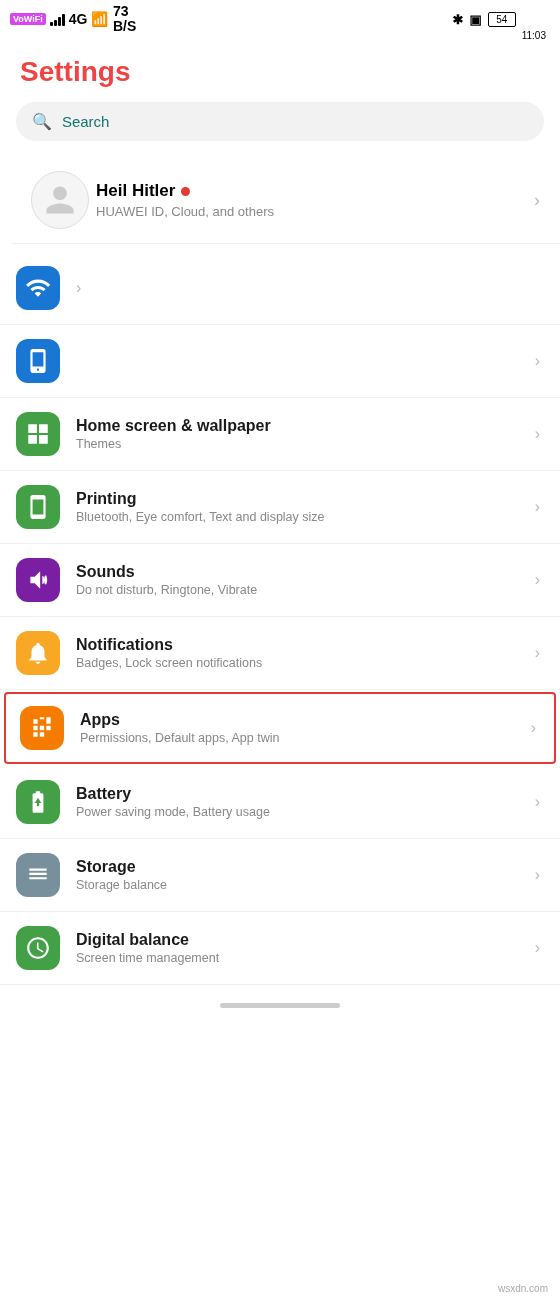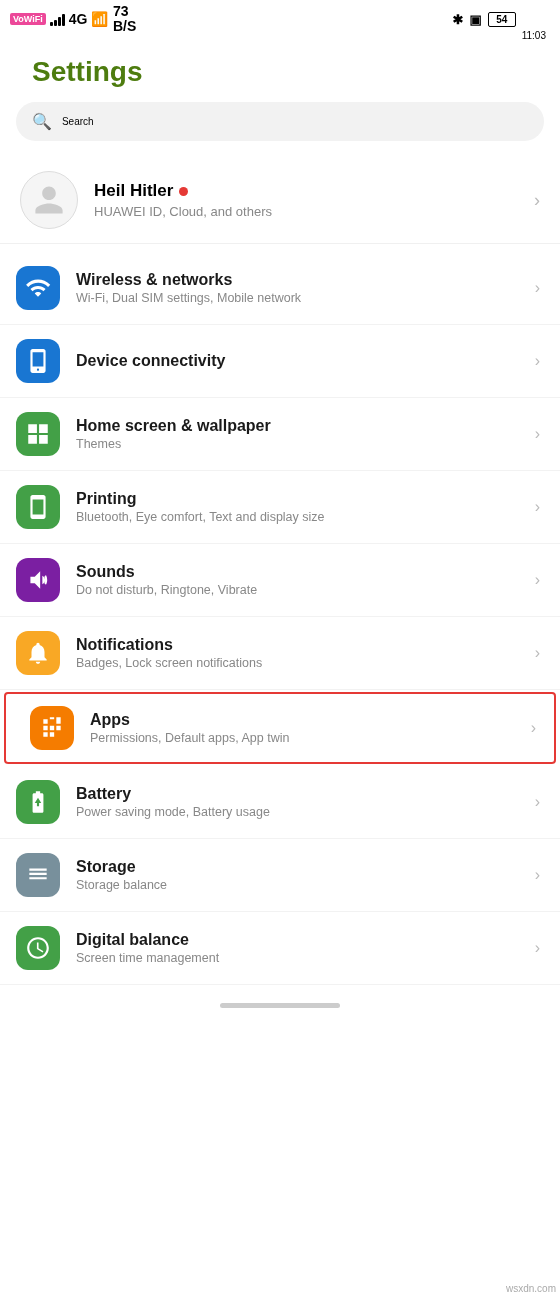--- a/index.html
+++ b/index.html
@@ -22,21 +22,21 @@
       height: 36px;
     }
     .status-left {
       display: flex;
       align-items: center;
       gap: 4px;
       font-size: 11px;
       font-weight: 600;
     }
     .vowifi-badge {
-      background: #ec4899;
+      background: #d946ef;
       color: #fff;
       font-size: 9px;
       font-weight: 700;
       padding: 1px 3px;
       border-radius: 2px;
     }
     .signal-bars {
       display: flex;
       align-items: flex-end;
       gap: 1px;
@@ -64,65 +64,66 @@
     .battery-container {
       display: flex;
       align-items: center;
       gap: 2px;
     }
     .battery-box {
       border: 1.5px solid #000;
       border-radius: 2px;
       padding: 1px 2px;
       font-size: 10px;
-      font-weight: 700;
+      font-weight: 400;
       min-width: 28px;
       text-align: center;
     }
     .time-text {
       font-size: 10px;
       font-weight: 400;
       margin-top: 32px;
     }
 
     
     .page-title {
-      padding: 20px 20px 14px 32px;
+      padding: 20px 20px 14px 20px;
       font-size: 28px;
       font-weight: 700;
-      color: #4d7c0f;
+      color: #ef4444;
     }
 
     
     .search-bar {
       margin: 0 16px 16px 16px;
       background: #f2f2f2;
       border-radius: 24px;
       display: flex;
       align-items: center;
       padding: 10px 16px;
       gap: 10px;
     }
     .search-icon-wrap {
       color: #888;
       font-size: 16px;
     }
     .search-input-text {
-      color: #000000;
-      font-size: 10px;
+      color: #0f766e;
+      font-size: 15px;
     }
 
     
     .profile-section {
       display: flex;
       align-items: center;
       padding: 14px 20px;
-      gap: 16px;
+      gap: 7px;
       border-bottom: 1px solid #f0f0f0;
       margin-bottom: 8px;
+      margin-left: 11px;
     }
     .avatar-circle {
       width: 58px;
       height: 58px;
       border-radius: 50%;
       border: 1.5px solid #ddd;
       background: #f5f5f5;
       display: flex;
       align-items: center;
       justify-content: center;
@@ -170,21 +171,21 @@
       padding: 14px 20px 14px 16px;
       border-bottom: 1px solid #f2f2f2;
       gap: 16px;
       cursor: pointer;
       position: relative;
     }
     .settings-item.highlighted {
       border: 2px solid #e53935;
       margin: 2px 4px;
       border-radius: 4px;
-      padding: 12px 18px 12px 24px;
+      padding: 12px 18px 12px 14px;
     }
     .icon-box {
       width: 44px;
       height: 44px;
       border-radius: 12px;
       display: flex;
       align-items: center;
       justify-content: center;
       flex-shrink: 0;
     }
@@ -223,21 +224,21 @@
       width: 120px;
       height: 5px;
       background: #ccc;
       border-radius: 3px;
     }
 
     
     .watermark {
       position: fixed;
       bottom: 6px;
-      right: 4px;
+      right: 12px;
       font-size: 10px;
       color: #aaa;
     }
   </style>
 </head>
 <body>
 
 <div class="status-bar">
   <div class="status-left">
     <span class="vowifi-badge">VoWiFi</span>
@@ -285,35 +286,30 @@
 </div>
 
 <div class="settings-list">
 
   <div class="settings-item">
     <div class="icon-box" style="background:#1976d2;">
       <svg viewBox="0 0 24 24" xmlns="http://www.w3.org/2000/svg">
         <path d="M1 9l2 2c5.1-5 13.3-5 18.3 0l2-2C16.9 2.6 7.1 2.6 1 9zm8 8l3 3 3-3c-1.6-1.6-4.4-1.6-6 0zm-4-4l2 2c2.8-2.8 7.2-2.8 10 0l2-2C15.1 9.1 8.9 9.1 5 13z"></path>
       </svg>
     </div>
-    <div class="item-text">
-      <span class="item-title">Wireless &amp; networks</span>
-      <span class="item-sub">Wi-Fi, Dual SIM settings, Mobile network</span>
-    </div>
     <span class="item-chevron">›</span>
   </div>
 
   <div class="settings-item">
     <div class="icon-box" style="background:#1976d2;">
       <svg viewBox="0 0 24 24" xmlns="http://www.w3.org/2000/svg">
         <path d="M17 1H7c-1.1 0-2 .9-2 2v18c0 1.1.9 2 2 2h10c1.1 0 2-.9 2-2V3c0-1.1-.9-2-2-2zm-5 20c-.55 0-1-.45-1-1s.45-1 1-1 1 .45 1 1-.45 1-1 1zm5-4H7V4h10v13z"></path>
       </svg>
     </div>
     <div class="item-text">
-      <span class="item-title">Device connectivity</span>
     </div>
     <span class="item-chevron">›</span>
   </div>
 
   <div class="settings-item">
     <div class="icon-box" style="background:#43a047;">
       <svg viewBox="0 0 24 24" xmlns="http://www.w3.org/2000/svg">
         <path d="M3 3h8v8H3zm0 10h8v8H3zM13 3h8v8h-8zm0 10h8v8h-8z"></path>
       </svg>
     </div>

